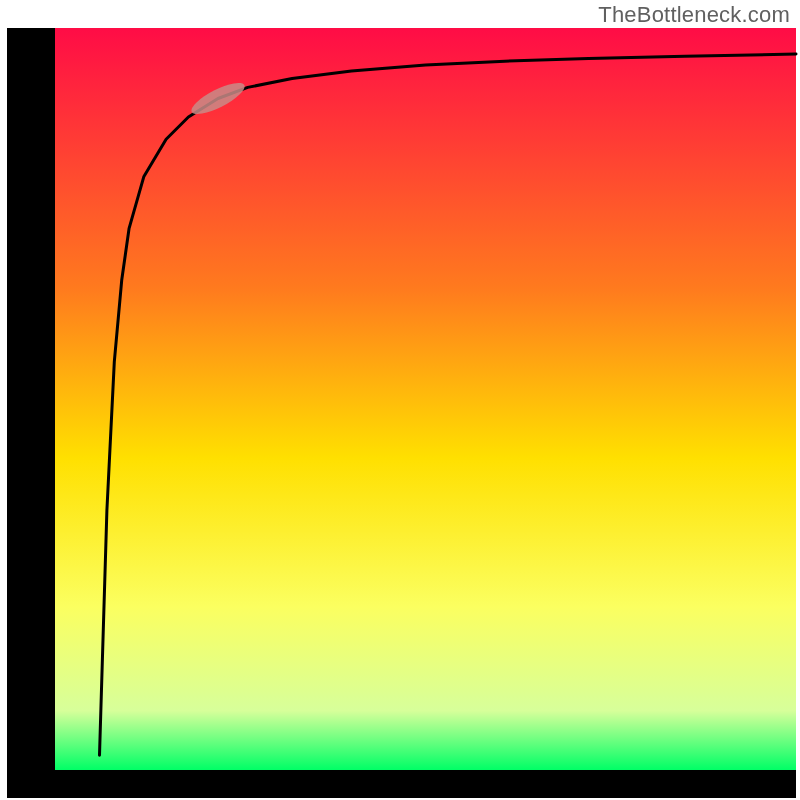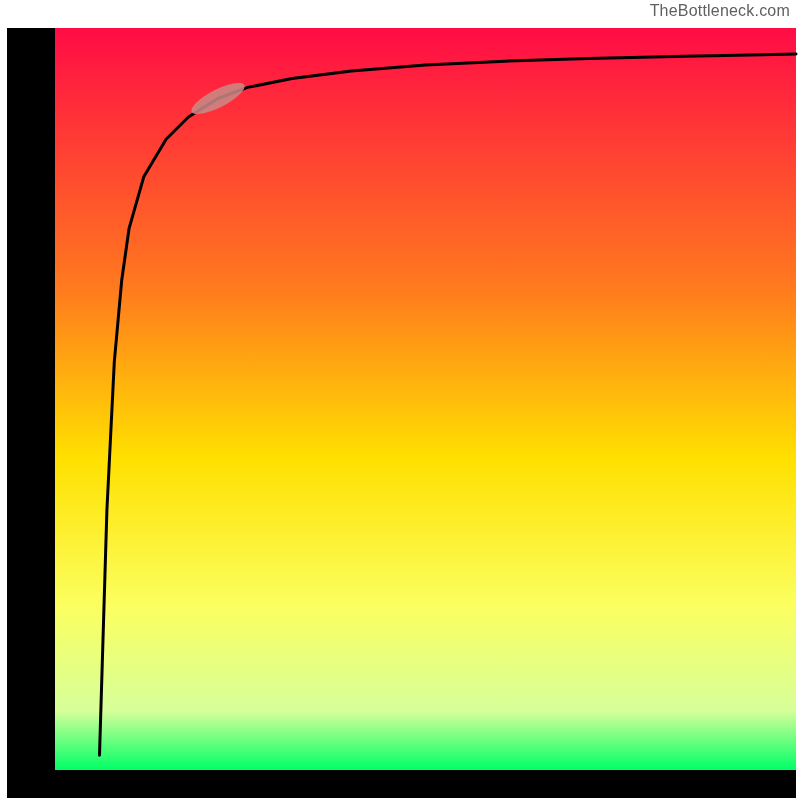--- a/index.html
+++ b/index.html
@@ -12,21 +12,21 @@
   }
   .wrap {
     position: relative;
     width: 800px;
     height: 800px;
   }
   .attribution {
     position: absolute;
     top: 2px;
     right: 10px;
-    font-size: 16px;
+    font-size: 22px;
     color: #606060;
     font-weight: 400;
     letter-spacing: 0.2px;
   }
   svg {
     display: block;
   }
 </style>
 </head>
 <body>

